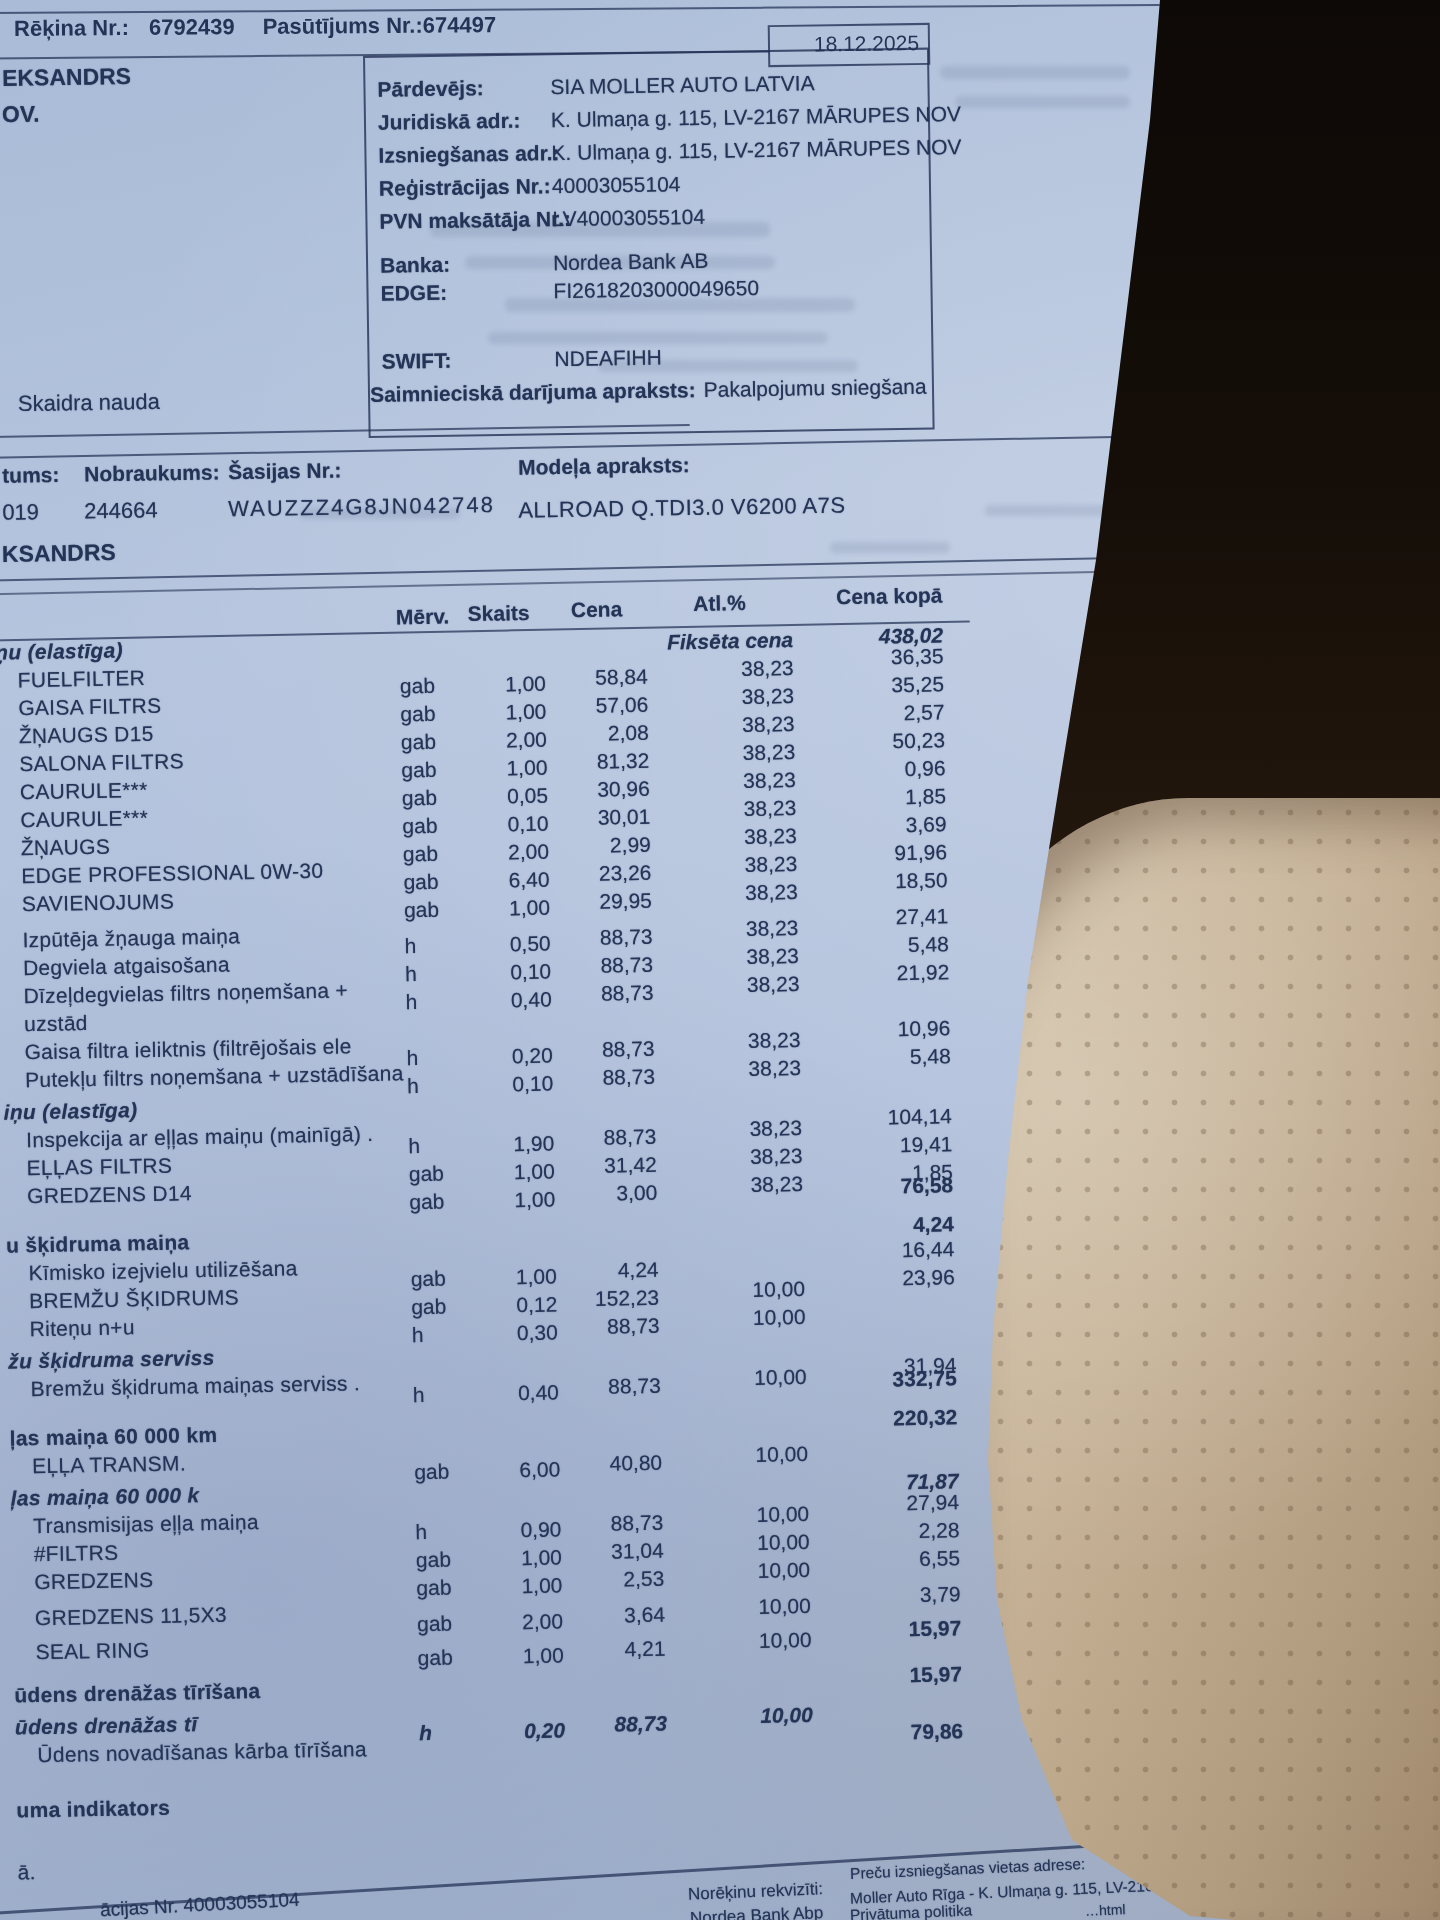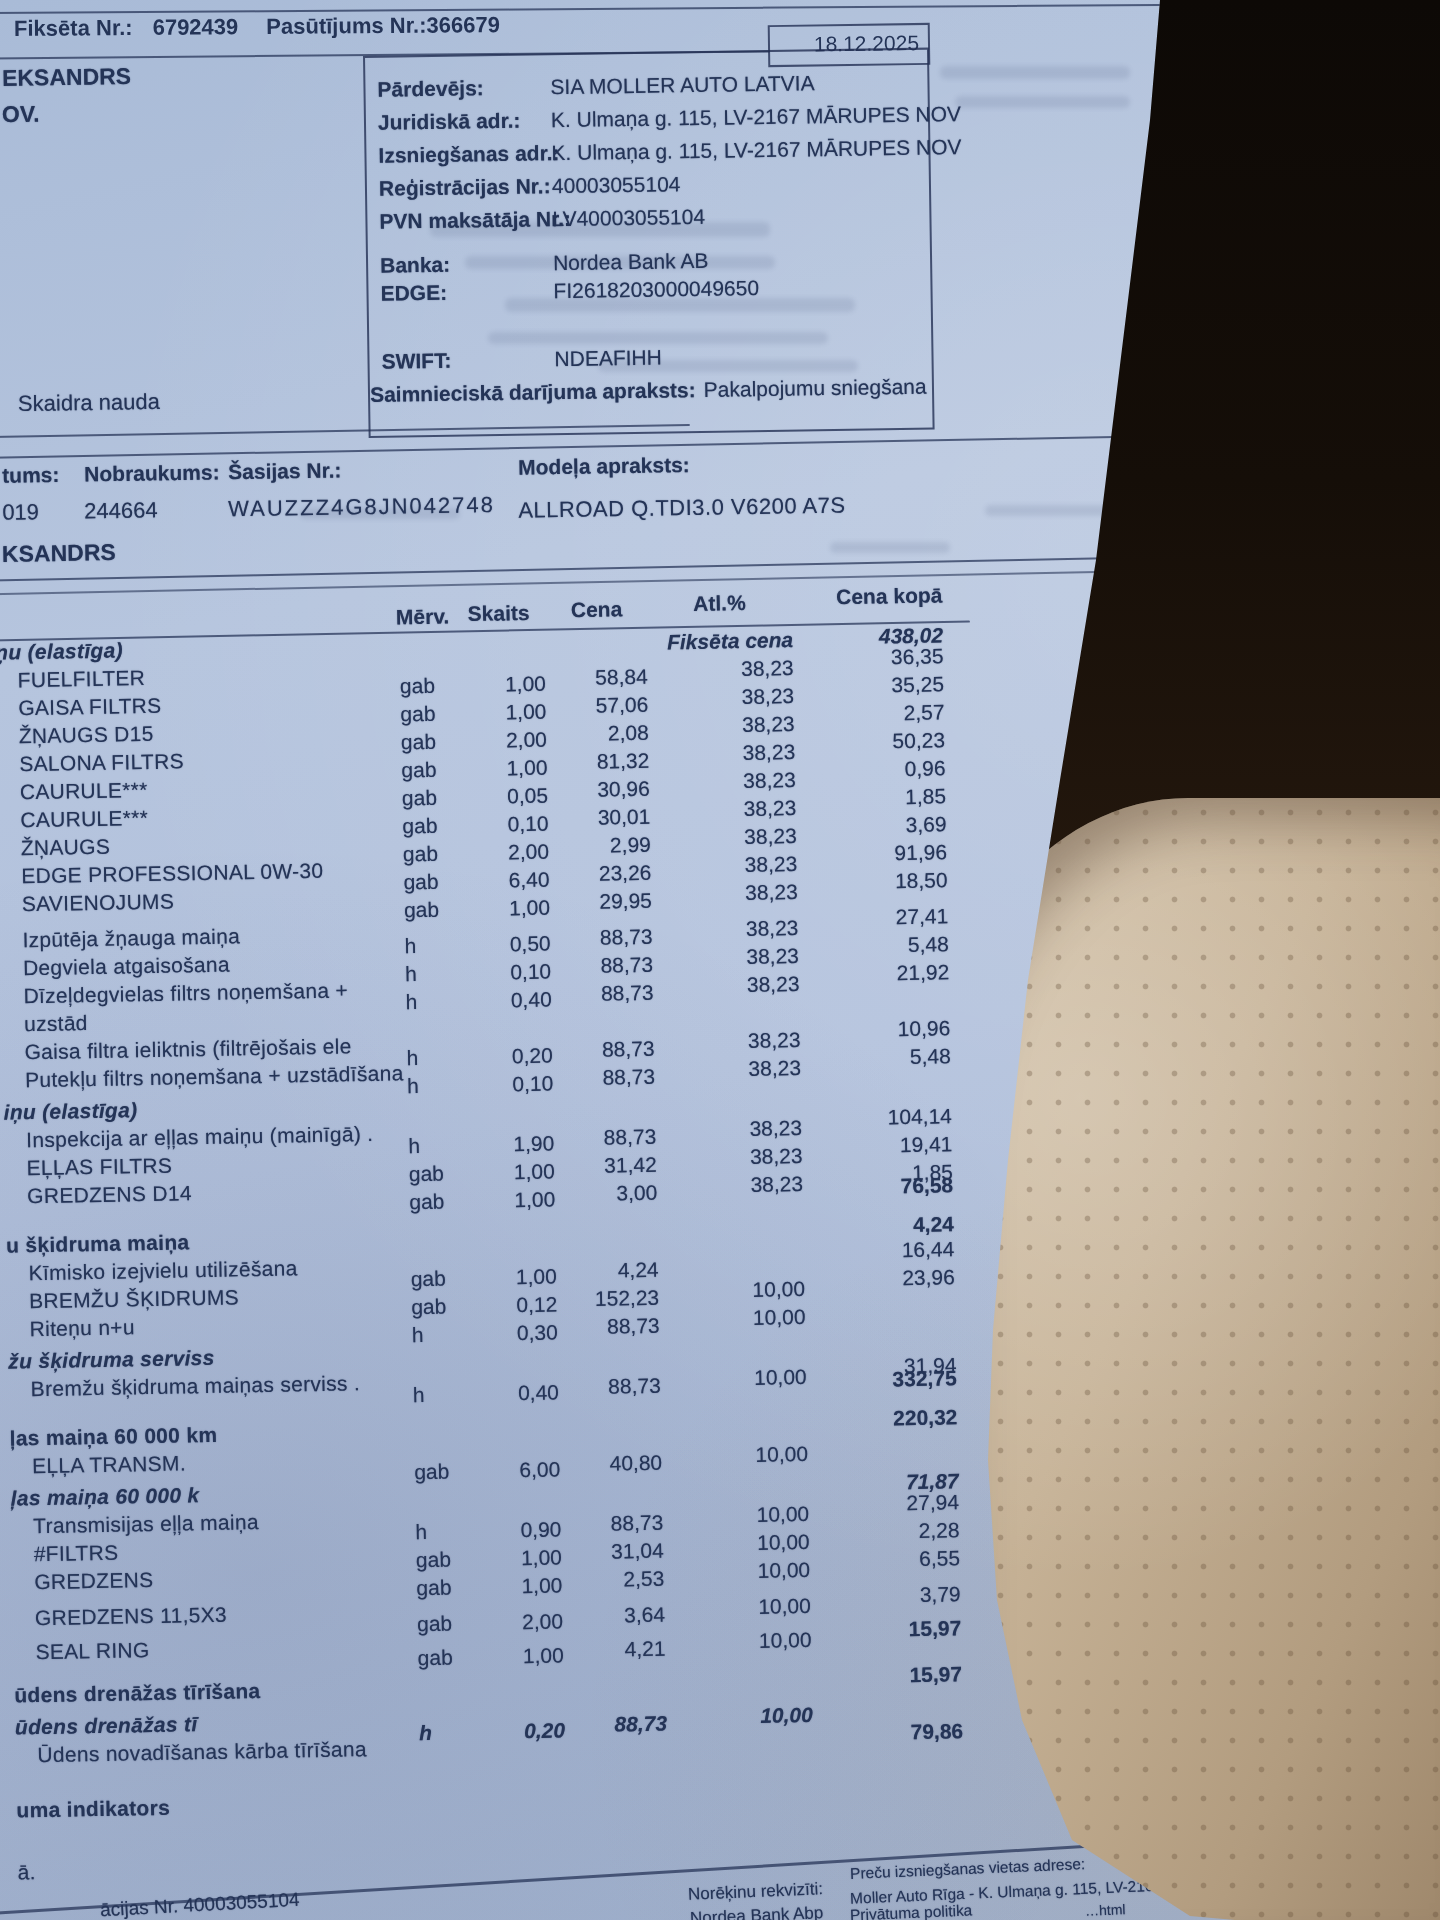--- a/index.html
+++ b/index.html
@@ -100,21 +100,21 @@
     <div class="ghost" style="left:430px;top:222px;width:340px;height:15px;"></div>
     <div class="ghost" style="left:465px;top:256px;width:310px;height:13px;"></div>
     <div class="ghost" style="left:505px;top:298px;width:350px;height:14px;"></div>
     <div class="ghost" style="left:488px;top:332px;width:340px;height:12px;"></div>
     <div class="ghost" style="left:598px;top:360px;width:260px;height:12px;"></div>
     <div class="ghost" style="left:985px;top:505px;width:140px;height:11px;"></div>
     <div class="ghost" style="left:300px;top:508px;width:160px;height:11px;"></div>
     <div class="ghost" style="left:830px;top:542px;width:120px;height:11px;"></div>
 
     <div class="invline">
-      <span class="b">Fiksēta Nr.:</span><span class="v1 b">6792439</span><span class="b">Pasūtījums Nr.:</span><span class="b">366679</span>
+      <span class="b">Rēķina Nr.:</span><span class="v1 b">6792439</span><span class="b">Pasūtījums Nr.:</span><span class="b">674497</span>
     </div>
 
     <div class="datebox">
       <span>18.12.2025</span>
     </div>
 
     <div class="t fs23 b rot" style="left:2px;top:64px;">EKSANDRS</div>
     <div class="t fs23 b rot" style="left:2px;top:101px;">OV.</div>
     <div class="t fs22 rot" style="left:18px;top:390px;">Skaidra nauda</div>
 

